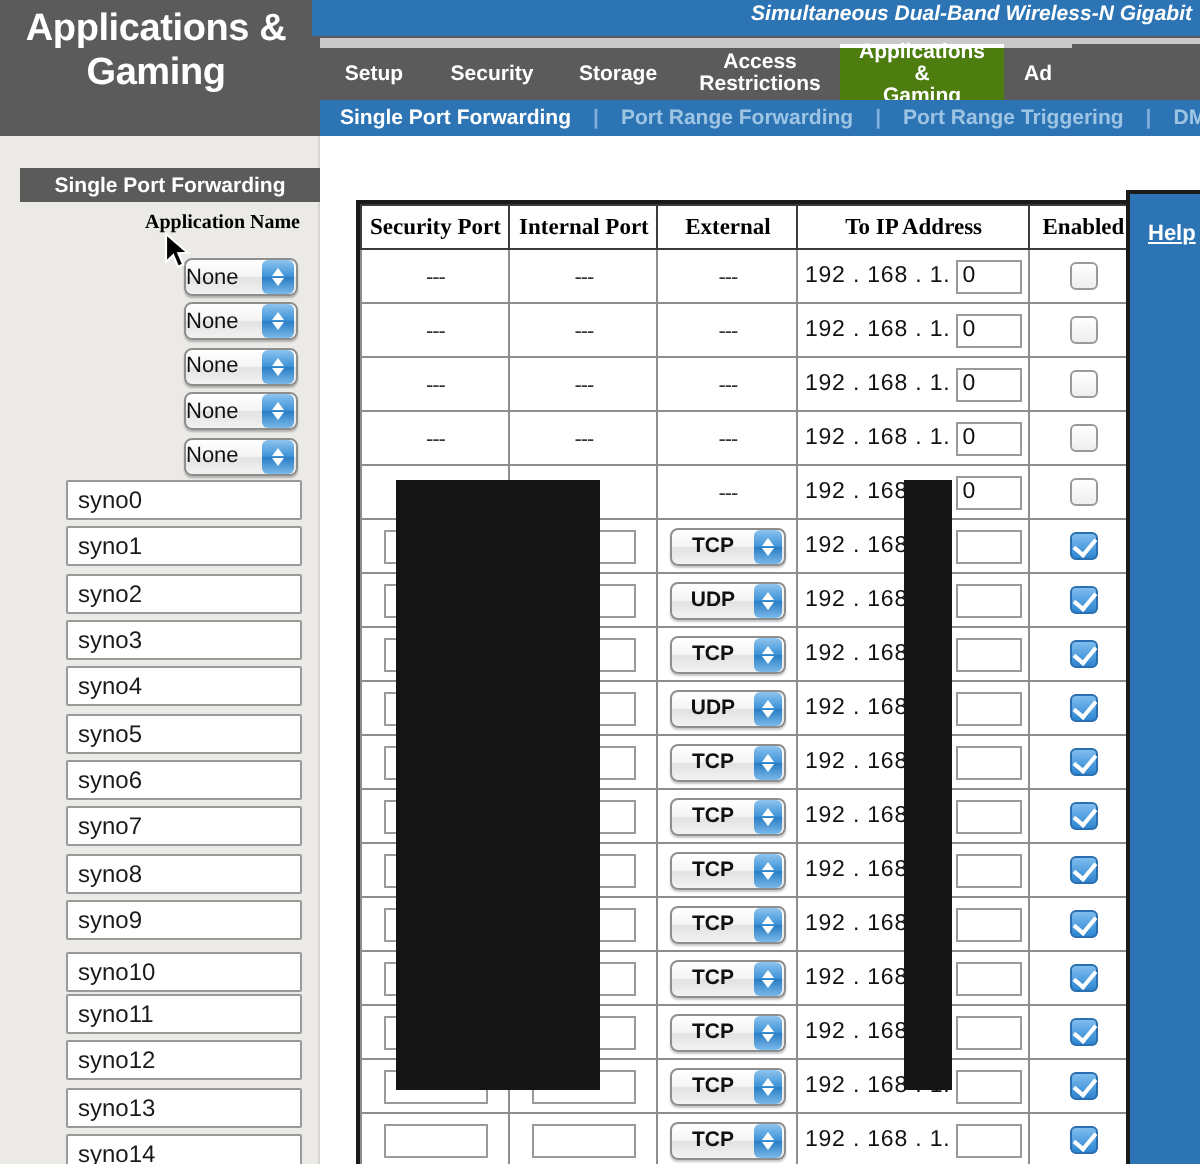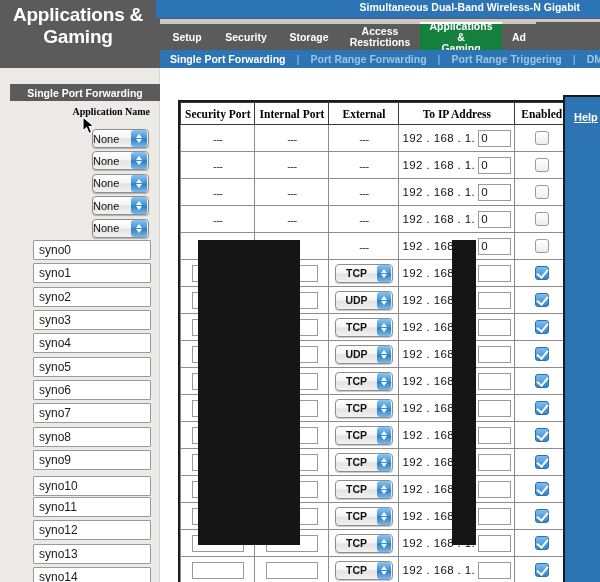--- a/index.html
+++ b/index.html
@@ -19,41 +19,42 @@
   .brand-title {
     position: absolute; left: 0; top: 4px; width: 156px;
     color: #ffffff; font-size: 19px; font-weight: bold; line-height: 22px;
     text-align: center; letter-spacing: -0.2px;
   }
   .model-strip {
     position: absolute; left: 156px; top: 0; width: 444px; height: 18px;
     background: #2d74b5;
   }
   .model-text {
-    position: absolute; right: 20px; top: 1px;
+    position: absolute; right: 4px; top: 1px;
     color: #ffffff; font-size: 10.5px; font-weight: bold;
     white-space: nowrap;
+    font-style: italic;
   }
   .tabrule {
     position: absolute; left: 160px; top: 19px; width: 440px; height: 3px;
     background: #c9c9c9;
   }
 
   
   .tabs {
     position: absolute; left: 160px; top: 22px; height: 28px;
     display: flex; align-items: stretch;
   }
   .tab {
     display: flex; align-items: center; justify-content: center;
     text-align: center; color: #ffffff; font-size: 10.5px; font-weight: bold;
     line-height: 11px; padding: 0 7px; background: #5b5b5b;
     border-top: 2px solid #c9c9c9; white-space: pre-line;
   }
-  .tab.active { background: #15803d; border-top-color: #ffffff; }
+  .tab.active { background: #4d7c0f; border-top-color: #ffffff; }
 
   
   .subnav {
     position: absolute; left: 160px; top: 50px; width: 440px; height: 18px;
     background: #2d74b5; display: flex; align-items: center;
     padding-left: 10px; gap: 0px;
   }
   .subnav-item {
     color: #9ec4e4; font-size: 10.5px; font-weight: bold; white-space: nowrap;
   }

